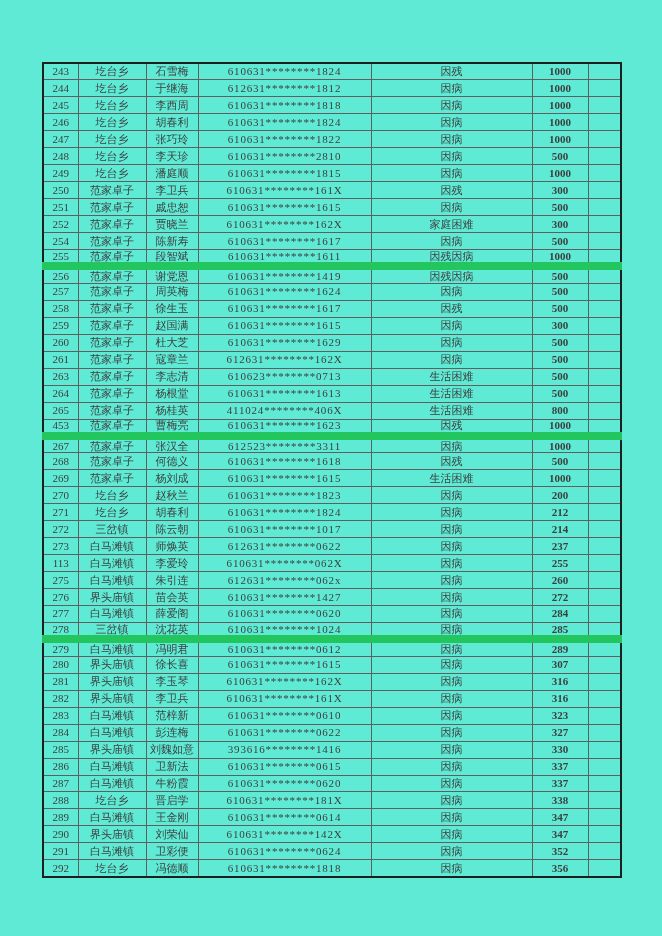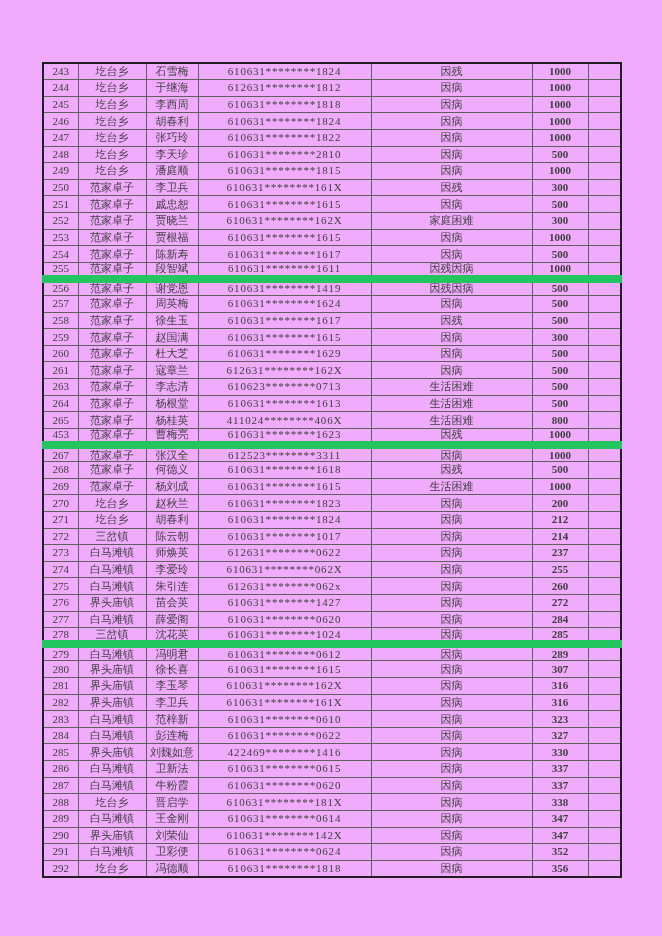--- a/index.html
+++ b/index.html
@@ -4,21 +4,21 @@
 <style>
   html, body {
     margin: 0;
     padding: 0;
     background: #ffffff;
   }
   .page {
     position: relative;
     width: 662px;
     height: 936px;
-    background: #f0abfc;
+    background: #5eead4;
     overflow: hidden;
     font-family: "Liberation Serif", "DejaVu Serif", serif;
   }
   table.grid {
     position: absolute;
     left: 42px;
     top: 62px;
     width: 578px;
     height: 816px;
     border-collapse: collapse;
@@ -146,29 +146,20 @@
         <tr>
     <td class="c-no">252</td>
     <td class="c-town">范家卓子</td>
     <td class="c-name">贾晓兰</td>
     <td class="c-id">610631********162X</td>
     <td class="c-reason">家庭困难</td>
     <td class="c-amount">300</td>
     <td class="c-blank"></td>
   </tr>
         <tr>
-    <td class="c-no">253</td>
-    <td class="c-town">范家卓子</td>
-    <td class="c-name">贾根福</td>
-    <td class="c-id">610631********1615</td>
-    <td class="c-reason">因病</td>
-    <td class="c-amount">1000</td>
-    <td class="c-blank"></td>
-  </tr>
-        <tr>
     <td class="c-no">254</td>
     <td class="c-town">范家卓子</td>
     <td class="c-name">陈新寿</td>
     <td class="c-id">610631********1617</td>
     <td class="c-reason">因病</td>
     <td class="c-amount">500</td>
     <td class="c-blank"></td>
   </tr>
         <tr>
     <td class="c-no">255</td>
@@ -326,21 +317,21 @@
         <tr>
     <td class="c-no">273</td>
     <td class="c-town">白马滩镇</td>
     <td class="c-name">师焕英</td>
     <td class="c-id">612631********0622</td>
     <td class="c-reason">因病</td>
     <td class="c-amount">237</td>
     <td class="c-blank"></td>
   </tr>
         <tr>
-    <td class="c-no">274</td>
+    <td class="c-no">113</td>
     <td class="c-town">白马滩镇</td>
     <td class="c-name">李爱玲</td>
     <td class="c-id">610631********062X</td>
     <td class="c-reason">因病</td>
     <td class="c-amount">255</td>
     <td class="c-blank"></td>
   </tr>
         <tr>
     <td class="c-no">275</td>
     <td class="c-town">白马滩镇</td>
@@ -428,21 +419,21 @@
     <td class="c-name">彭连梅</td>
     <td class="c-id">610631********0622</td>
     <td class="c-reason">因病</td>
     <td class="c-amount">327</td>
     <td class="c-blank"></td>
   </tr>
         <tr>
     <td class="c-no">285</td>
     <td class="c-town">界头庙镇</td>
     <td class="c-name">刘魏如意</td>
-    <td class="c-id">422469********1416</td>
+    <td class="c-id">393616********1416</td>
     <td class="c-reason">因病</td>
     <td class="c-amount">330</td>
     <td class="c-blank"></td>
   </tr>
         <tr>
     <td class="c-no">286</td>
     <td class="c-town">白马滩镇</td>
     <td class="c-name">卫新法</td>
     <td class="c-id">610631********0615</td>
     <td class="c-reason">因病</td>

